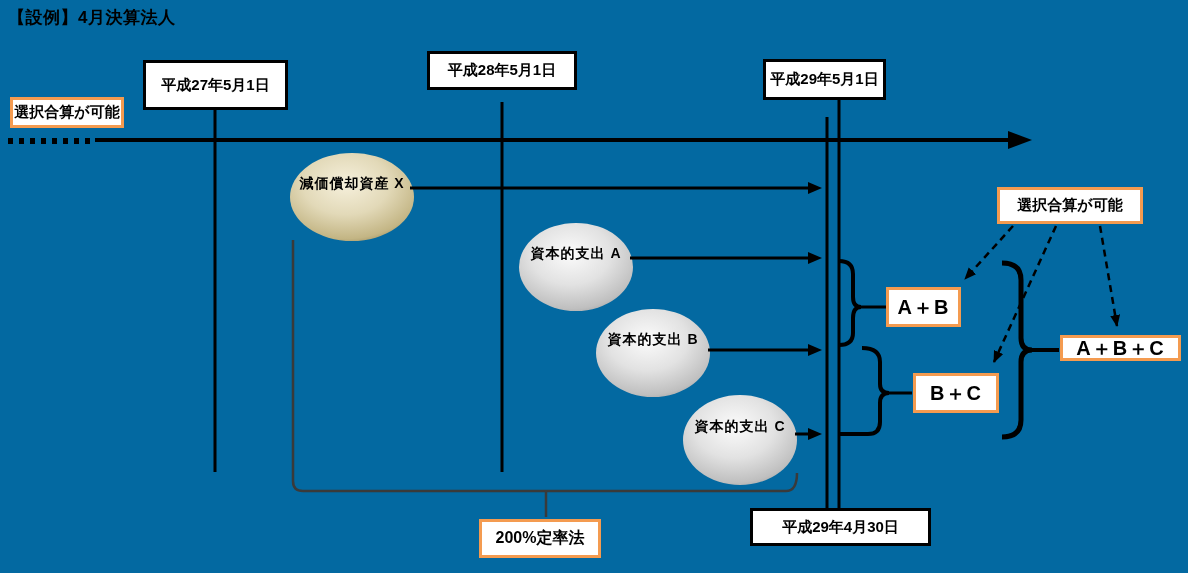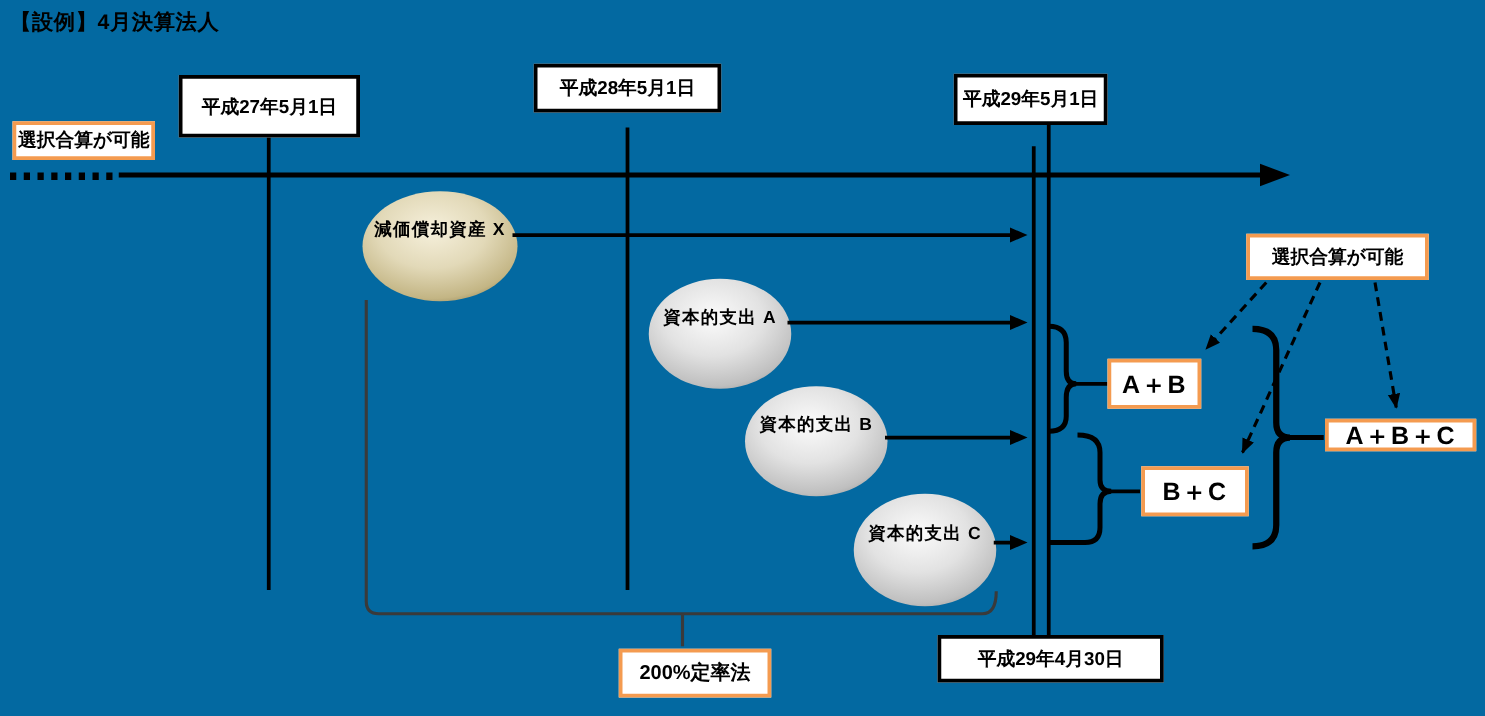--- a/index.html
+++ b/index.html
@@ -111,15 +111,15 @@
     <span>資本的</span>
     <span>支出 C</span>
   </div>
 
   <div class="abs box box-orange combo" style="left:886px;top:287px;width:75px;height:40px;">A＋B</div>
   <div class="abs box box-orange combo" style="left:913px;top:373px;width:86px;height:40px;">B＋C</div>
   <div class="abs box box-orange combo" style="left:1060px;top:335px;width:121px;height:26px;">A＋B＋C</div>
 
   <div class="abs box box-orange" style="left:997px;top:187px;width:146px;height:37px;">選択合算が可能</div>
 
-  <div class="abs box box-orange" style="left:495px;top:519px;width:122px;height:39px;font-size:16px;text-align:right;">200%定率法</div>
+  <div class="abs box box-orange" style="left:479px;top:519px;width:122px;height:39px;font-size:16px;text-align:right;">200%定率法</div>
 
 </div>
 
 </body></html>

